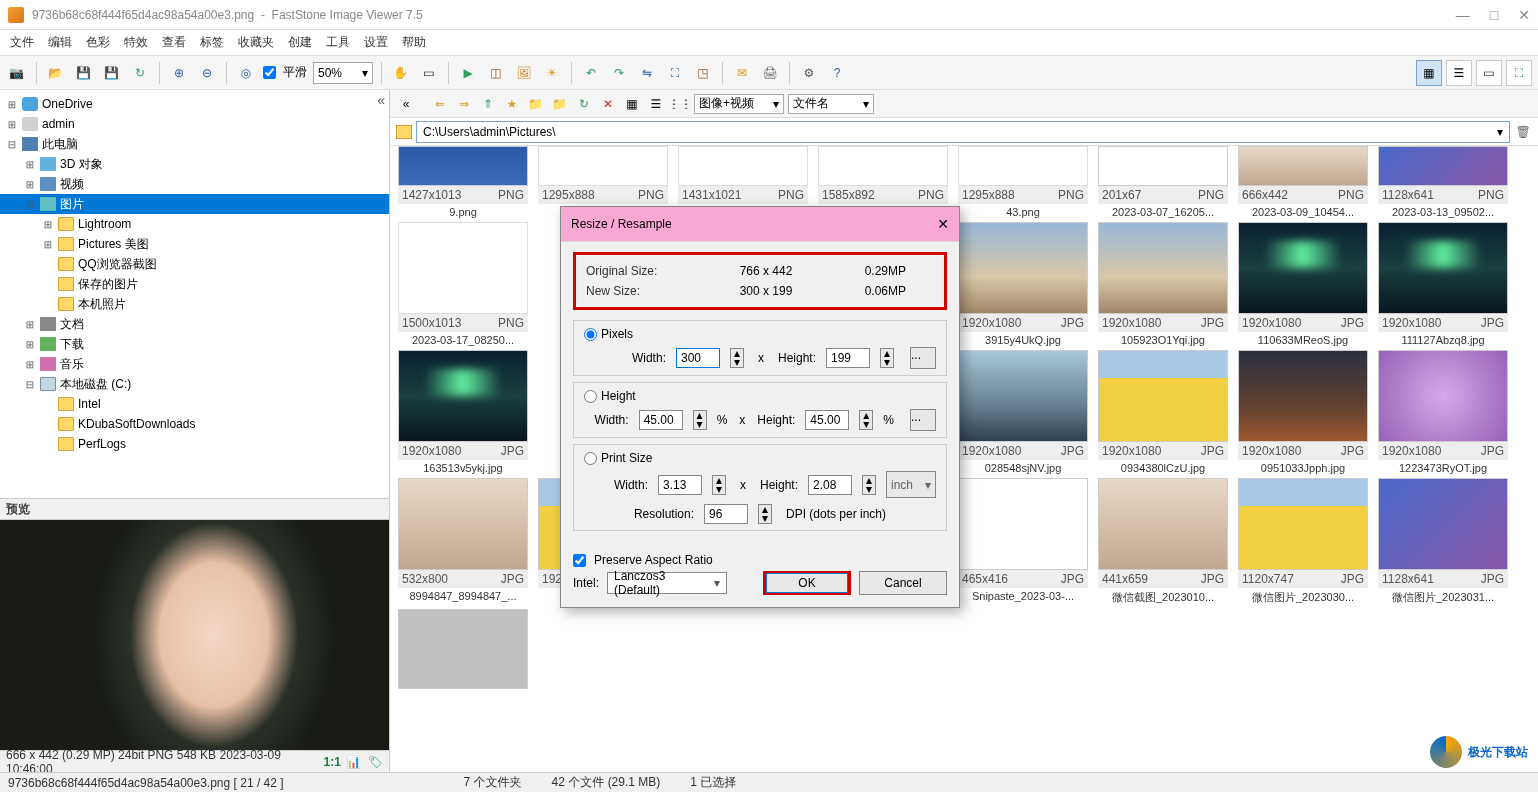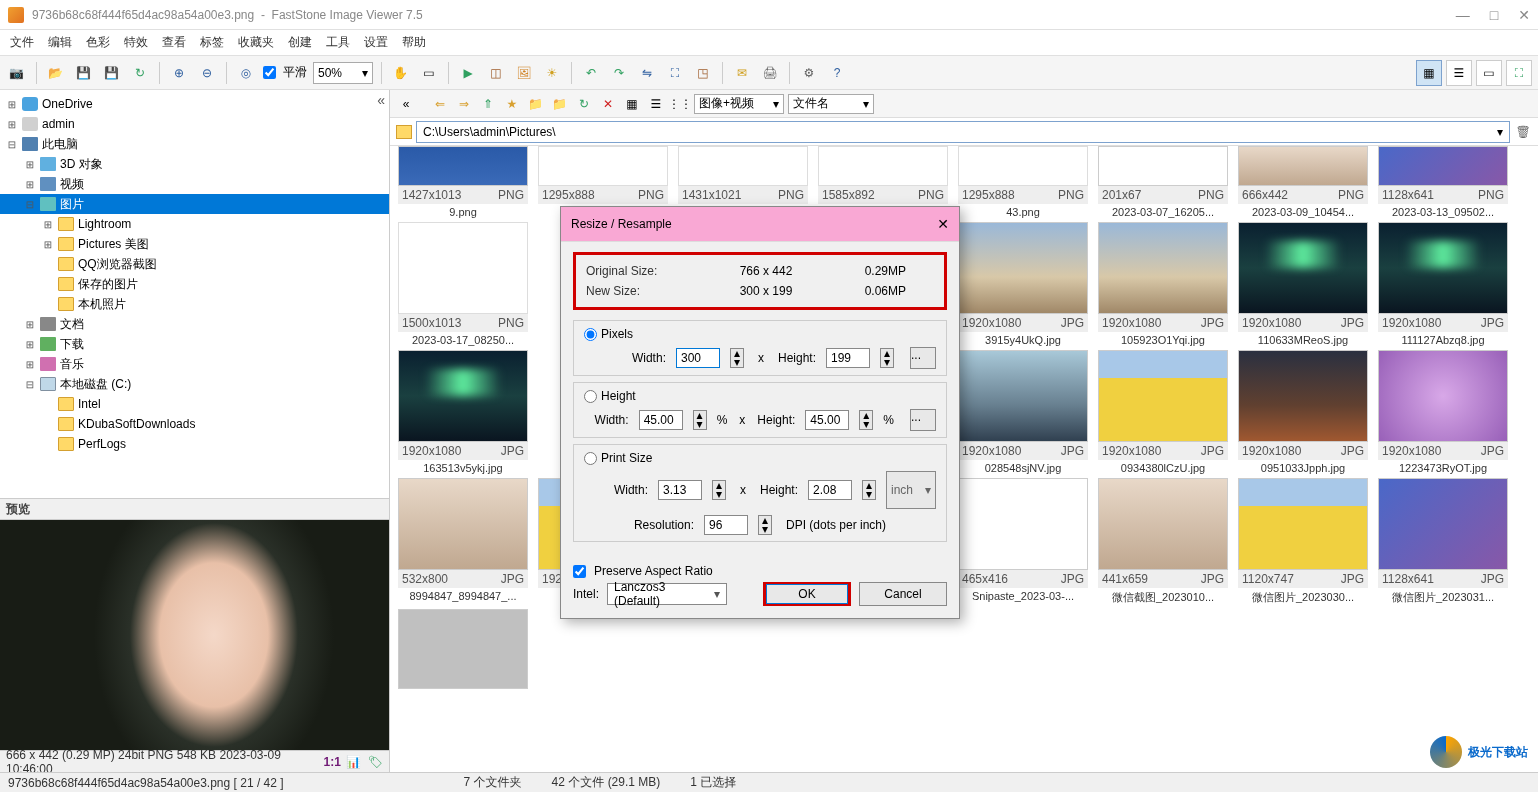--- a/index.html
+++ b/index.html
@@ -100,21 +100,21 @@
 .info-row .val1 { width: 120px; text-align: center; }
 .info-row .val2 { width: 80px; text-align: right; }
 .section { border: 1px solid #ccc; background: #f0f0f0; padding: 6px 10px; margin-bottom: 6px; }
 .section .radio-row { display: flex; align-items: center; margin-bottom: 6px; }
 .section .input-row { display: flex; align-items: center; justify-content: flex-end; gap: 10px; }
 .section .input-row input[type=text] { width: 44px; height: 20px; border: 1px solid #888; padding: 0 4px; text-align: left; }
 .section .input-row.focus input.w-input { border: 1px solid #0078d7; }
 .section .spin { width: 14px; height: 20px; border: 1px solid #888; background: #e8e8e8; font-size: 8px; display: flex; flex-direction: column; }
 .section .spin span { flex: 1; text-align: center; line-height: 9px; }
 .section .browse-btn { width: 26px; height: 22px; border: 1px solid #888; background: #e8e8e8; margin-left: 6px; }
-.unit-combo { width: 50px; height: 38px; border: 1px solid #888; background: #e8e8e8; display: flex; align-items: center; padding: 0 4px; font-size: 11px; color: #666; }
+.unit-combo { width: 50px; height: 27px; border: 1px solid #888; background: #e8e8e8; display: flex; align-items: center; padding: 0 4px; font-size: 11px; color: #666; }
 .dialog-bottom { display: flex; align-items: center; padding: 4px 12px 12px 12px; gap: 8px; }
 .dialog-bottom .filter-combo { width: 120px; height: 22px; border: 1px solid #888; background: #fff; display: flex; align-items: center; padding: 0 6px; }
 .dialog-bottom .filter-combo::after { content: "▾"; margin-left: auto; color: #555; }
 .btn { width: 88px; height: 24px; border: 1px solid #888; background: #e8e8e8; display: flex; align-items: center; justify-content: center; cursor: pointer; }
 .btn.ok { border: 3px solid #d00000; border-top-width: 2px; border-bottom-width:2px; }
 .btn.ok .inner { border: 1px solid #0078d7; width: 100%; height: 100%; display: flex; align-items: center; justify-content: center; background: #e8e8e8; }
 .preserve-row { display: flex; align-items: center; padding: 6px 12px 0 12px; gap: 4px; }
 
 
 .statusbar { position: absolute; bottom: 0; left: 0; right: 0; height: 20px; background: #f0f0f0; border-top: 1px solid #ccc; display: flex; align-items: center; padding: 0 8px; gap: 30px; color: #333; font-size: 11px; }
@@ -300,21 +300,21 @@
           </div>
         </div>
     </div>
     <div class="preview-header">预览</div>
     <div class="preview-img">
         <div class="face"></div>
       </div>
     <div class="preview-status">
       <span>666 x 442 (0.29 MP)  24bit  PNG  548 KB  2023-03-09 10:46:00</span>
       <span class="right">
-        <span style="color:#701a75;font-weight:bold">1:1</span>
+        <span style="color:#15803d;font-weight:bold">1:1</span>
         <span>📊</span>
         <span style="color:#30a060">🏷</span>
       </span>
     </div>
   </div>
 
   <div class="right-panel">
     <div class="browser-toolbar">
       <span class="bt-btn">«</span>
       <span style="width:6px"></span>

